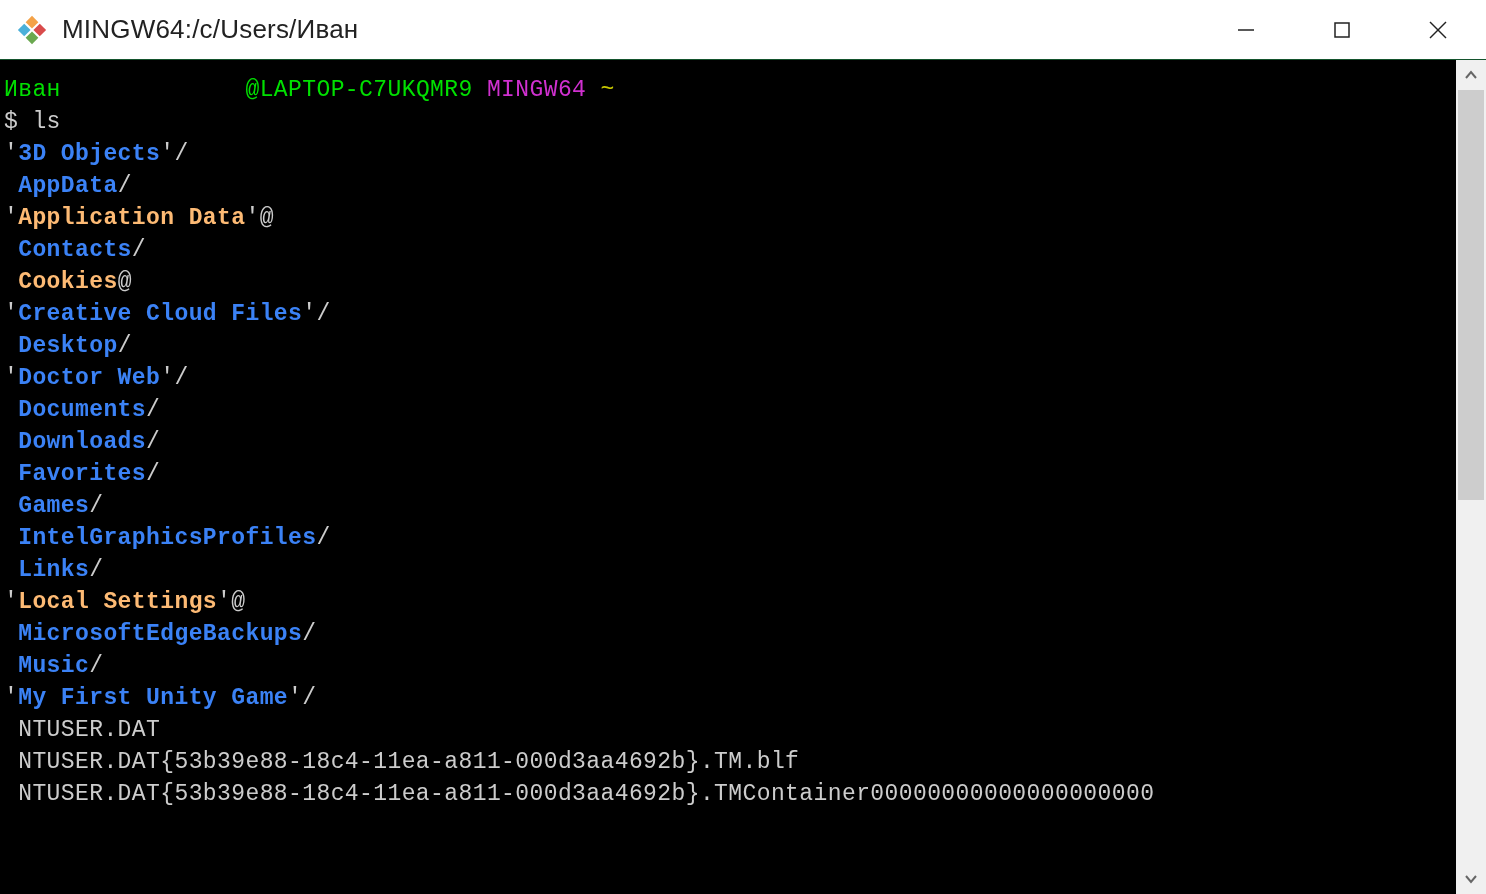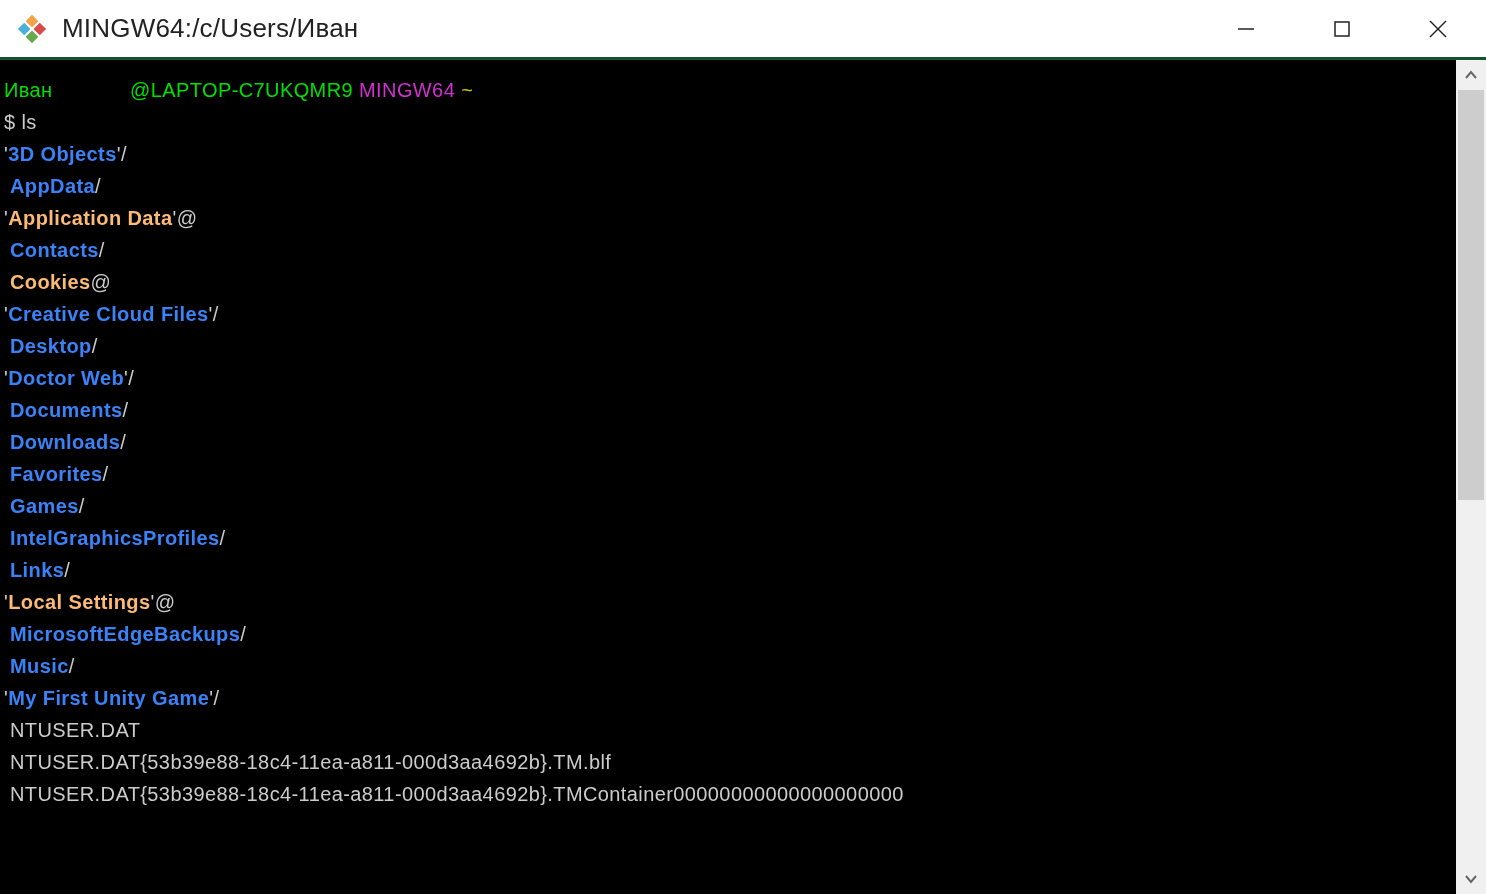--- a/index.html
+++ b/index.html
@@ -11,21 +11,21 @@
     overflow: hidden;
     display: flex;
     flex-direction: column;
   }
   .titlebar {
     height: 60px;
     background: #fff;
     display: flex;
     align-items: center;
     padding: 0 0 0 16px;
-    border-bottom: 3px solid #14532d;
+    border-bottom: 1px solid #14532d;
     flex: 0 0 auto;
   }
   .titlebar .icon {
     width: 32px;
     height: 32px;
     margin-right: 14px;
     flex: 0 0 auto;
   }
   .titlebar .title {
     font-size: 26px;
@@ -54,22 +54,22 @@
   .term-wrap {
     flex: 1 1 auto;
     display: flex;
     background: #000;
     min-height: 0;
   }
   .terminal {
     flex: 1 1 auto;
     background: #000;
     color: #ccc;
-    font-family: Liberation Sans, sans-serif;
-    font-size: 20px;
+    font-family: Liberation Mono, monospace;
+    font-size: 23px;
     line-height: 32px;
     padding: 14px 0 0 4px;
     white-space: pre;
     overflow: hidden;
     letter-spacing: 0.4px;
   }
   .scrollbar {
     width: 30px;
     background: #f0f0f0;
     position: relative;

